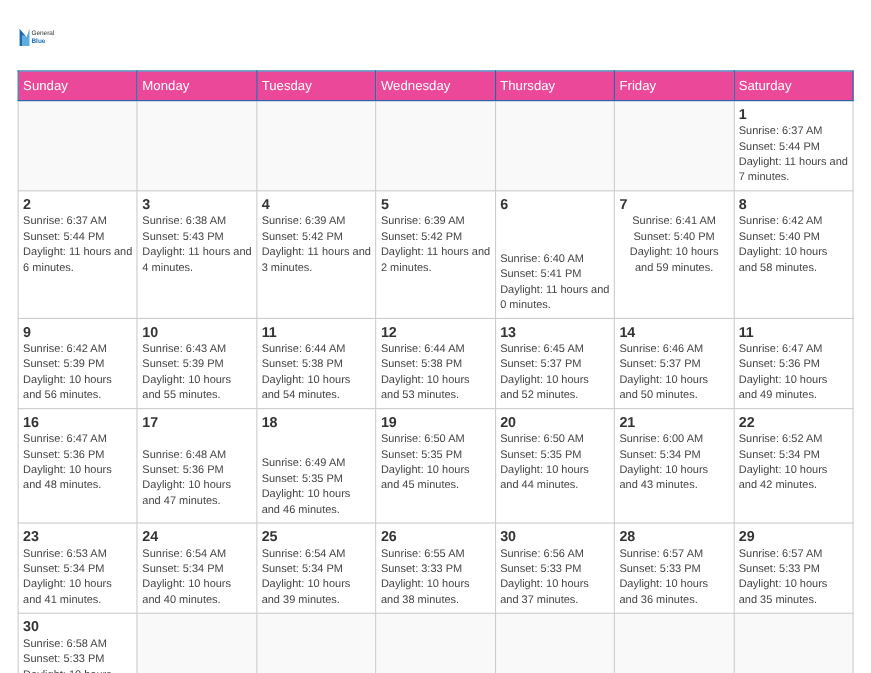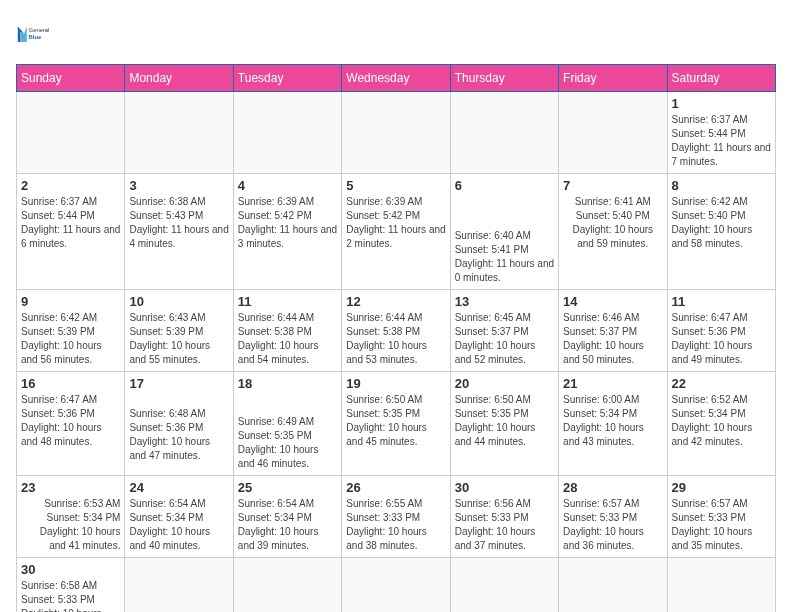--- a/index.html
+++ b/index.html
@@ -247,21 +247,21 @@
         <td>
           <div class="day-number">22</div>
           <div class="day-info" style="white-space: pre-line;">Sunrise: 6:52 AM
 Sunset: 5:34 PM
 Daylight: 10 hours and 42 minutes.</div>
         </td>
       </tr>
       <tr>
         <td>
           <div class="day-number">23</div>
-          <div class="day-info" style="white-space: pre-line; text-align: right;">Sunrise: 6:53 AM
+          <div class="day-info" style="white-space: pre-line;">Sunrise: 6:53 AM
 Sunset: 5:34 PM
 Daylight: 10 hours and 41 minutes.</div>
         </td>
         <td>
           <div class="day-number">24</div>
           <div class="day-info" style="white-space: pre-line;">Sunrise: 6:54 AM
 Sunset: 5:34 PM
 Daylight: 10 hours and 40 minutes.</div>
         </td>
         <td>

